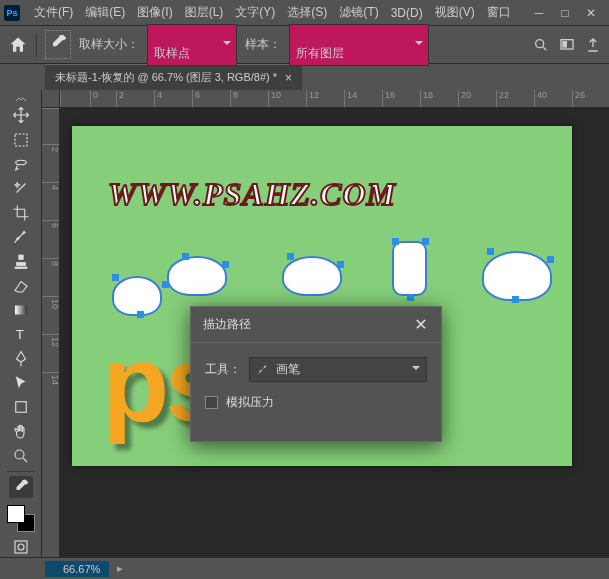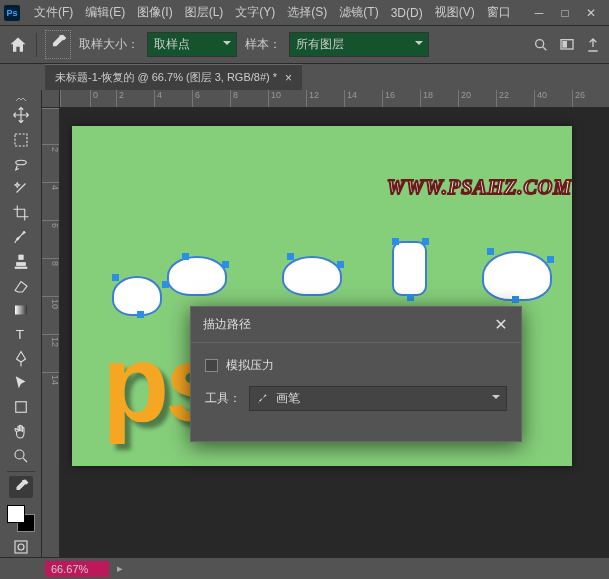--- a/index.html
+++ b/index.html
@@ -8,21 +8,21 @@
 .titlebar { height: 26px; background: #535353; display: flex; align-items: center; padding: 0 4px; color: #ccc; font-size: 12px; border-bottom: 1px solid #2a2a2a; }
 .ps-logo { width: 16px; height: 16px; background: #001e36; color: #31a8ff; font-size: 9px; font-weight: bold; display: flex; align-items: center; justify-content: center; border-radius: 2px; margin-right: 8px; }
 .menu-item { padding: 11px 6px; cursor: pointer; }
 .window-controls { margin-left: auto; display: flex; gap: 10px; padding-right: 6px; }
 .win-btn { width: 16px; height: 14px; cursor: pointer; display: flex; align-items: center; justify-content: center; color: #ccc; }
 
 .options-bar { height: 38px; background: #535353; display: flex; align-items: center; padding: 0 8px; color: #ccc; font-size: 12px; border-bottom: 1px solid #2a2a2a; gap: 8px; }
 .home-icon, .eyedrop-icon { width: 20px; height: 20px; cursor: pointer; }
 .divider { width: 1px; height: 24px; background: #3a3a3a; }
 .label { white-space: nowrap; }
-.dropdown { background: #14532d; border: 1px solid #333; color: #ccc; font-size: 12px; padding: 3px 20px 3px 6px; position: relative; cursor: pointer; }
+.dropdown { background: #be185d; border: 1px solid #333; color: #ccc; font-size: 12px; padding: 20px 20px 3px 6px; position: relative; cursor: pointer; }
 .dropdown::after { content: ""; position: absolute; right: 5px; top: 50%; transform: translateY(-50%); border: 4px solid transparent; border-top-color: #ccc; }
 .show-ring { border: 1px dotted #888; padding: 2px; }
 .opt-right { margin-left: auto; display: flex; gap: 10px; align-items: center; }
 .icon-btn { cursor: pointer; }
 
 .doc-tab-row { height: 26px; display: flex; align-items: flex-end; padding-left: 45px; }
 .doc-tab { background: #3f3f3f; color: #ccc; font-size: 11px; padding: 5px 10px; display: flex; align-items: center; gap: 8px; border-top: 1px solid #666; }
 .tab-close { cursor: pointer; font-size: 12px; }
 
 .main-area { display: flex; height: calc(579px - 26px - 38px - 26px - 22px); }
@@ -38,41 +38,41 @@
 .qm-toggle { margin-top:6px; width:20px; height:20px; }
 
 .canvas-wrap { flex: 1; background: #282828; position: relative; overflow: hidden; }
 .ruler-h { position: absolute; top: 0; left: 18px; right: 0; height: 18px; background: #535353; border-bottom: 1px solid #2a2a2a; display: flex; color: #999; font-size: 9px; overflow: hidden; }
 .ruler-v { position: absolute; top: 18px; left: 0; width: 18px; bottom: 0; background: #535353; border-right: 1px solid #2a2a2a; color: #999; font-size: 9px; overflow: hidden; }
 .ruler-corner { position: absolute; top: 0; left: 0; width: 18px; height: 18px; background: #535353; border-right: 1px solid #2a2a2a; border-bottom: 1px solid #2a2a2a; }
 .rtick-h { flex: none; width: 26px; border-left: 1px solid #777; padding-left: 2px; height: 18px; }
 .rtick-v { height: 26px; border-top: 1px solid #777; width: 18px; writing-mode: vertical-rl; padding-top: 2px; }
 
 .canvas { position: absolute; top: 36px; left: 30px; width: 500px; height: 340px; background: #85ce7a; box-shadow: 0 0 8px rgba(0,0,0,0.5); }
-.watermark { position: absolute; top: 50px; width: 100%; text-align: right; font-family: "Times New Roman", serif; font-weight: bold; font-size: 20px; font-style: italic; color: #fff; -webkit-text-stroke: 2px #6a1a1a; letter-spacing: 1px; padding-left: 36px; }
+.watermark { position: absolute; top: 50px; width: 100%; text-align: left; font-family: "Times New Roman", serif; font-weight: bold; font-size: 32px; font-style: italic; color: #fff; -webkit-text-stroke: 2px #6a1a1a; letter-spacing: 1px; padding-left: 36px; }
 .pstext { position: absolute; bottom: 20px; left: 30px; font-size: 110px; font-family: Arial, sans-serif; font-weight: bold; color: #f5a623; letter-spacing: -4px; text-shadow: 6px 6px 4px rgba(0,0,0,.4); }
 .foam { position: absolute; top: 130px; left: 40px; right: 20px; height: 60px; }
 .fblob { position: absolute; background: #fff; border: 2px solid #3b7dd8; border-radius: 50% 50% 40% 40%; }
 .handle { position: absolute; width: 7px; height: 7px; background: #2b8fe6; }
 
-.dialog { position: absolute; top: 216px; left: 148px; width: 332px; background: #535353; color: #ddd; box-shadow: 0 4px 20px rgba(0,0,0,.6); border: 1px solid #666; font-size: 12px; z-index: 10; }
+.dialog { position: absolute; top: 216px; left: 148px; width: 252px; background: #535353; color: #ddd; box-shadow: 0 4px 20px rgba(0,0,0,.6); border: 1px solid #666; font-size: 12px; z-index: 10; }
 .dlg-title { display: flex; justify-content: space-between; align-items: center; padding: 8px 12px; border-bottom: 1px solid #666; }
 .dlg-close { cursor: pointer; font-size: 16px; width: 16px; text-align:center; }
 .dlg-body { padding: 14px 14px 18px 14px; display: flex; gap: 14px; }
 .dlg-left { flex: 1; }
 .dlg-row { display: flex; align-items: center; gap: 8px; margin-bottom: 12px; }
 .dlg-select { flex: 1; background: #444; border: 1px solid #333; color: #ddd; padding: 3px 6px; display: flex; align-items: center; gap: 6px; position: relative; }
 .dlg-select::after { content: ""; position: absolute; right: 6px; top: 50%; transform: translateY(-50%); border: 4px solid transparent; border-top-color: #ccc; }
 .chk { width: 13px; height: 13px; border: 1px solid #888; background: #444; cursor: pointer; }
 .dlg-btns { display: flex; flex-direction: column; gap: 10px; }
 .dlg-btn { padding: 4px 16px; background: #555; border: 1px solid #777; border-radius: 12px; cursor: pointer; text-align: center; }
 .dlg-btn.primary { border-color: #5aa0e8; }
 
 .status-bar { height: 22px; background: #535353; border-top: 1px solid #2a2a2a; display: flex; align-items: center; color: #ccc; font-size: 11px; padding-left: 45px; gap: 8px; }
-.status-zoom { background: #be185d; padding: 2px 6px; width: 64px; }
+.status-zoom { background: #0c4a6e; padding: 2px 18px; width: 64px; }
 .status-arrow { cursor: pointer; color:#aaa; }
 
 .brush-mini { width:14px; height:14px; display:inline-block; }
 </style>
 </head>
 <body>
 
 <div class="titlebar">
   <div class="ps-logo">Ps</div>
   <div class="menu-item">文件(F)</div>
@@ -292,32 +292,32 @@
     </div>
 
     <div class="dialog">
       <div class="dlg-title">
         <span>描边路径</span>
         <span class="dlg-close">✕</span>
       </div>
       <div class="dlg-body">
         <div class="dlg-left">
           <div class="dlg-row">
-            <span class="chk"></span>
-            <span>模拟压力</span>
-          </div>
-          <div class="dlg-row">
             <span>工具：</span>
             <div class="dlg-select">
               <svg class="brush-mini" viewBox="0 0 24 24" fill="#ddd">
                   <path d="M4 20c0-3 2-4 4-4l8-12 2 2-12 8c0 2-1 4-2 6z"></path>
                 </svg>
               <span>画笔</span>
             </div>
           </div>
+          <div class="dlg-row">
+            <span class="chk"></span>
+            <span>模拟压力</span>
+          </div>
         </div>
       </div>
     </div>
   </div>
 </div>
 
 <div class="status-bar">
   <div class="status-zoom">66.67%</div>
   <span class="status-arrow">▸</span>
 </div>

